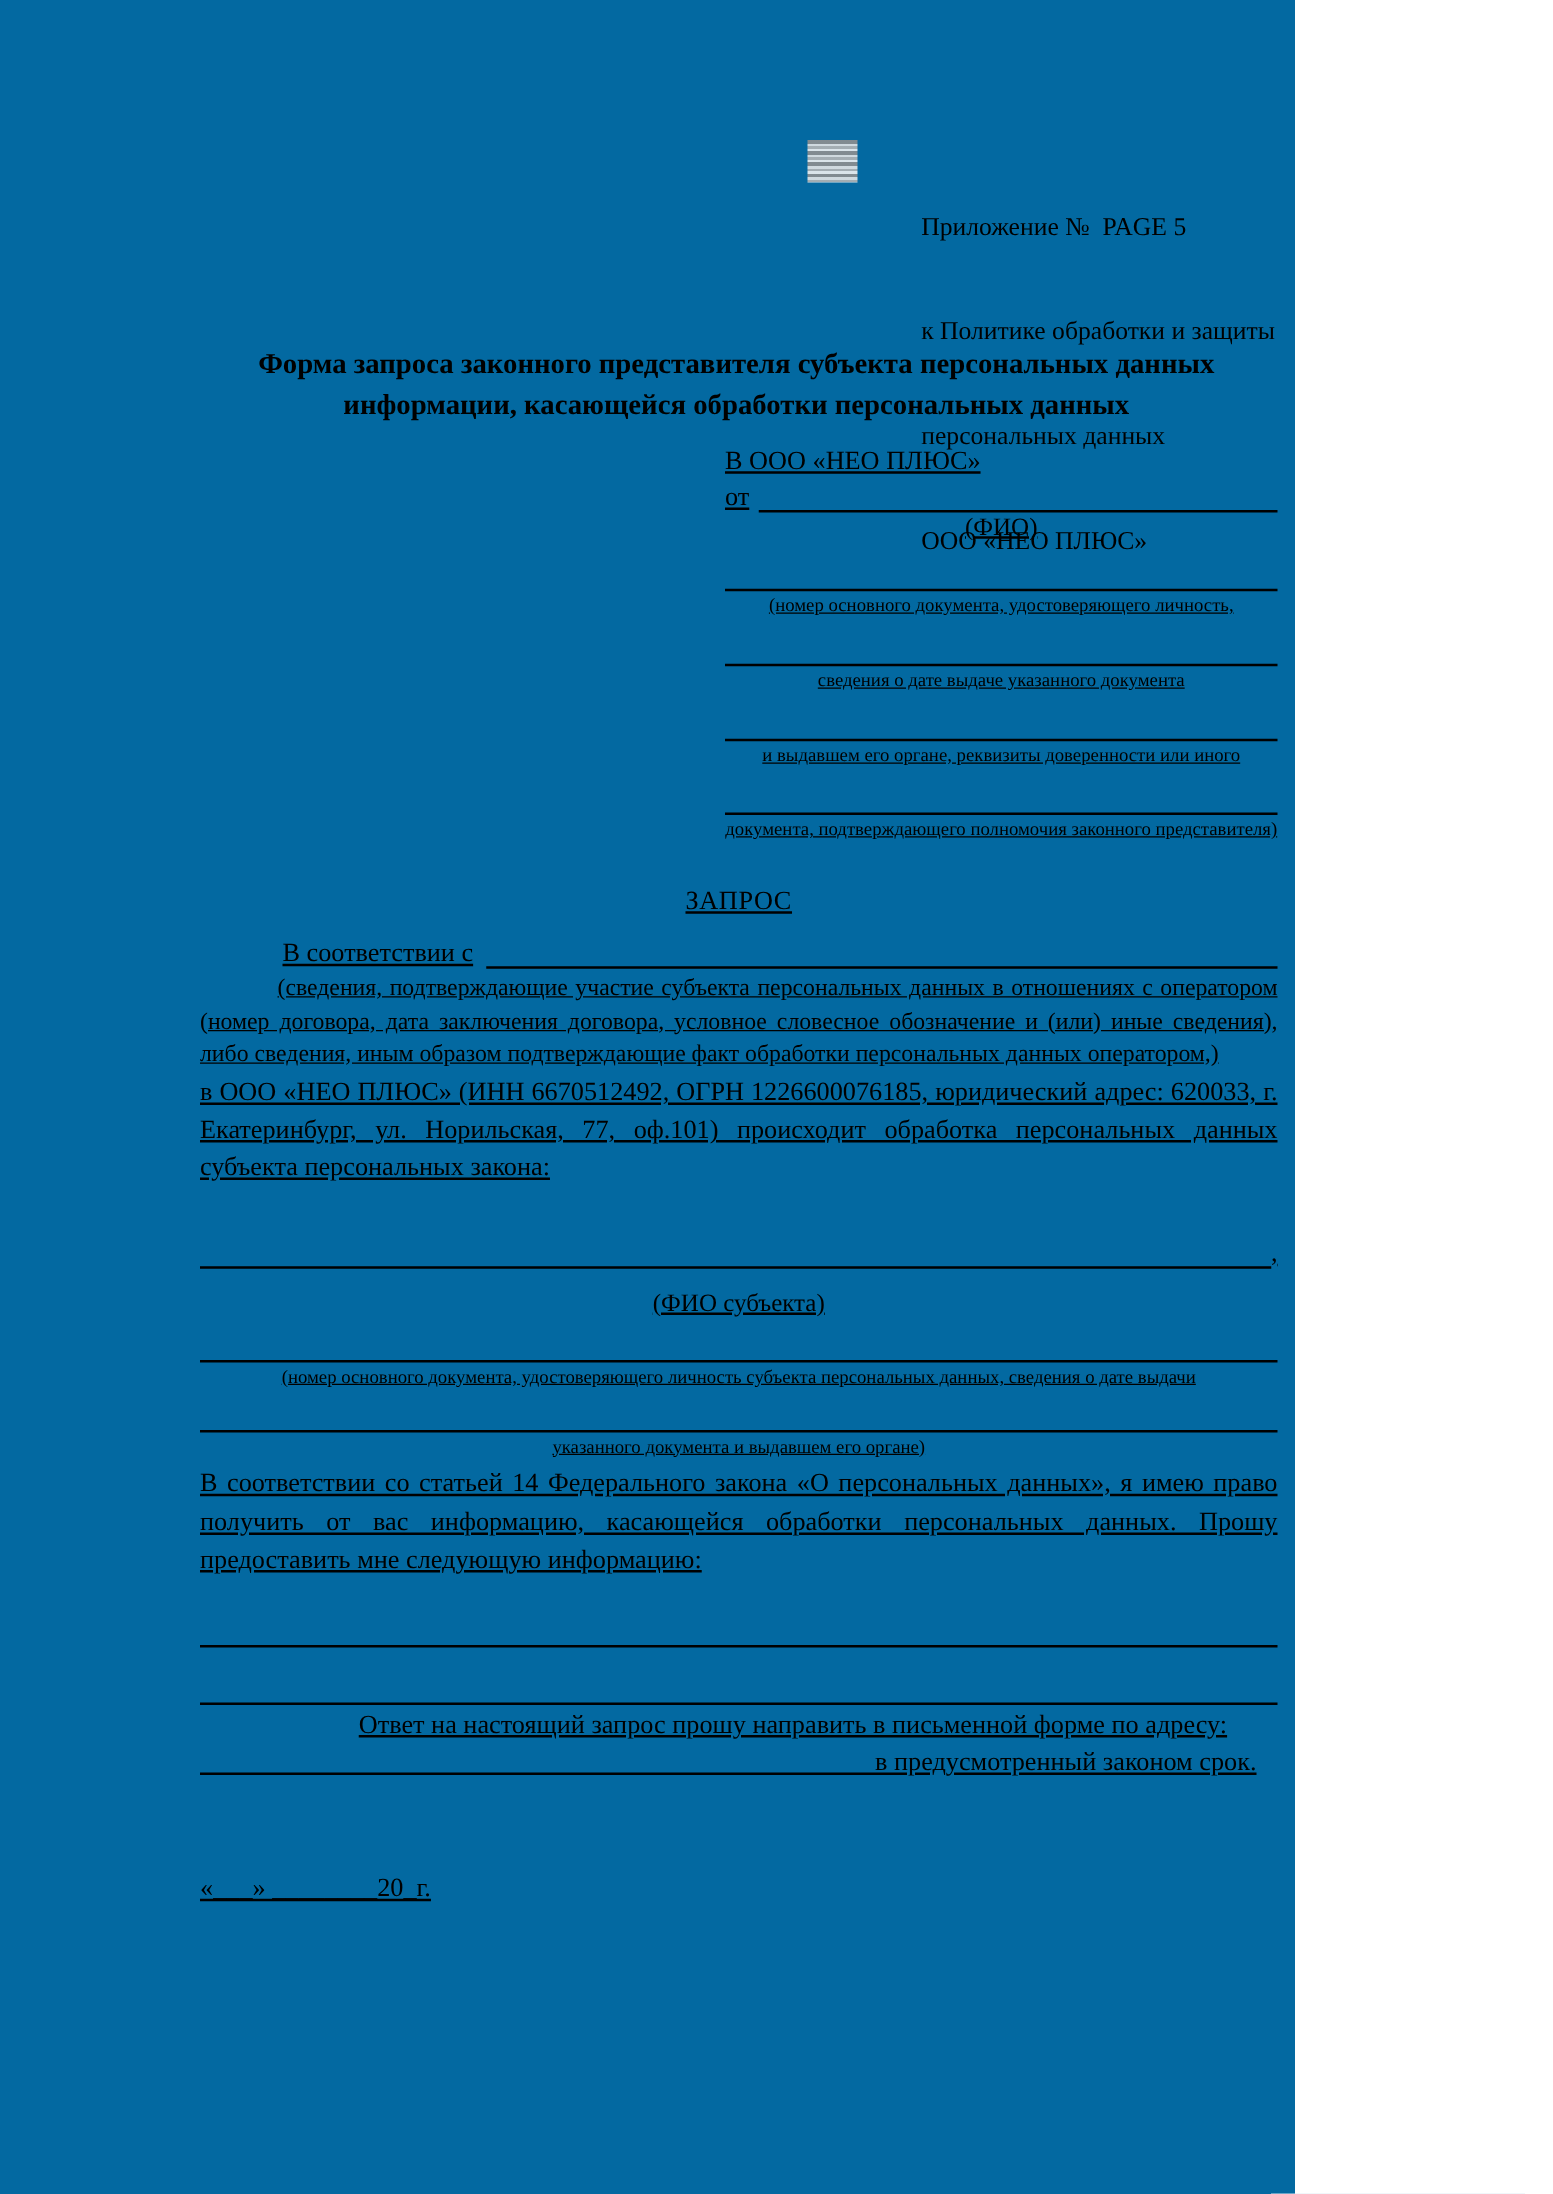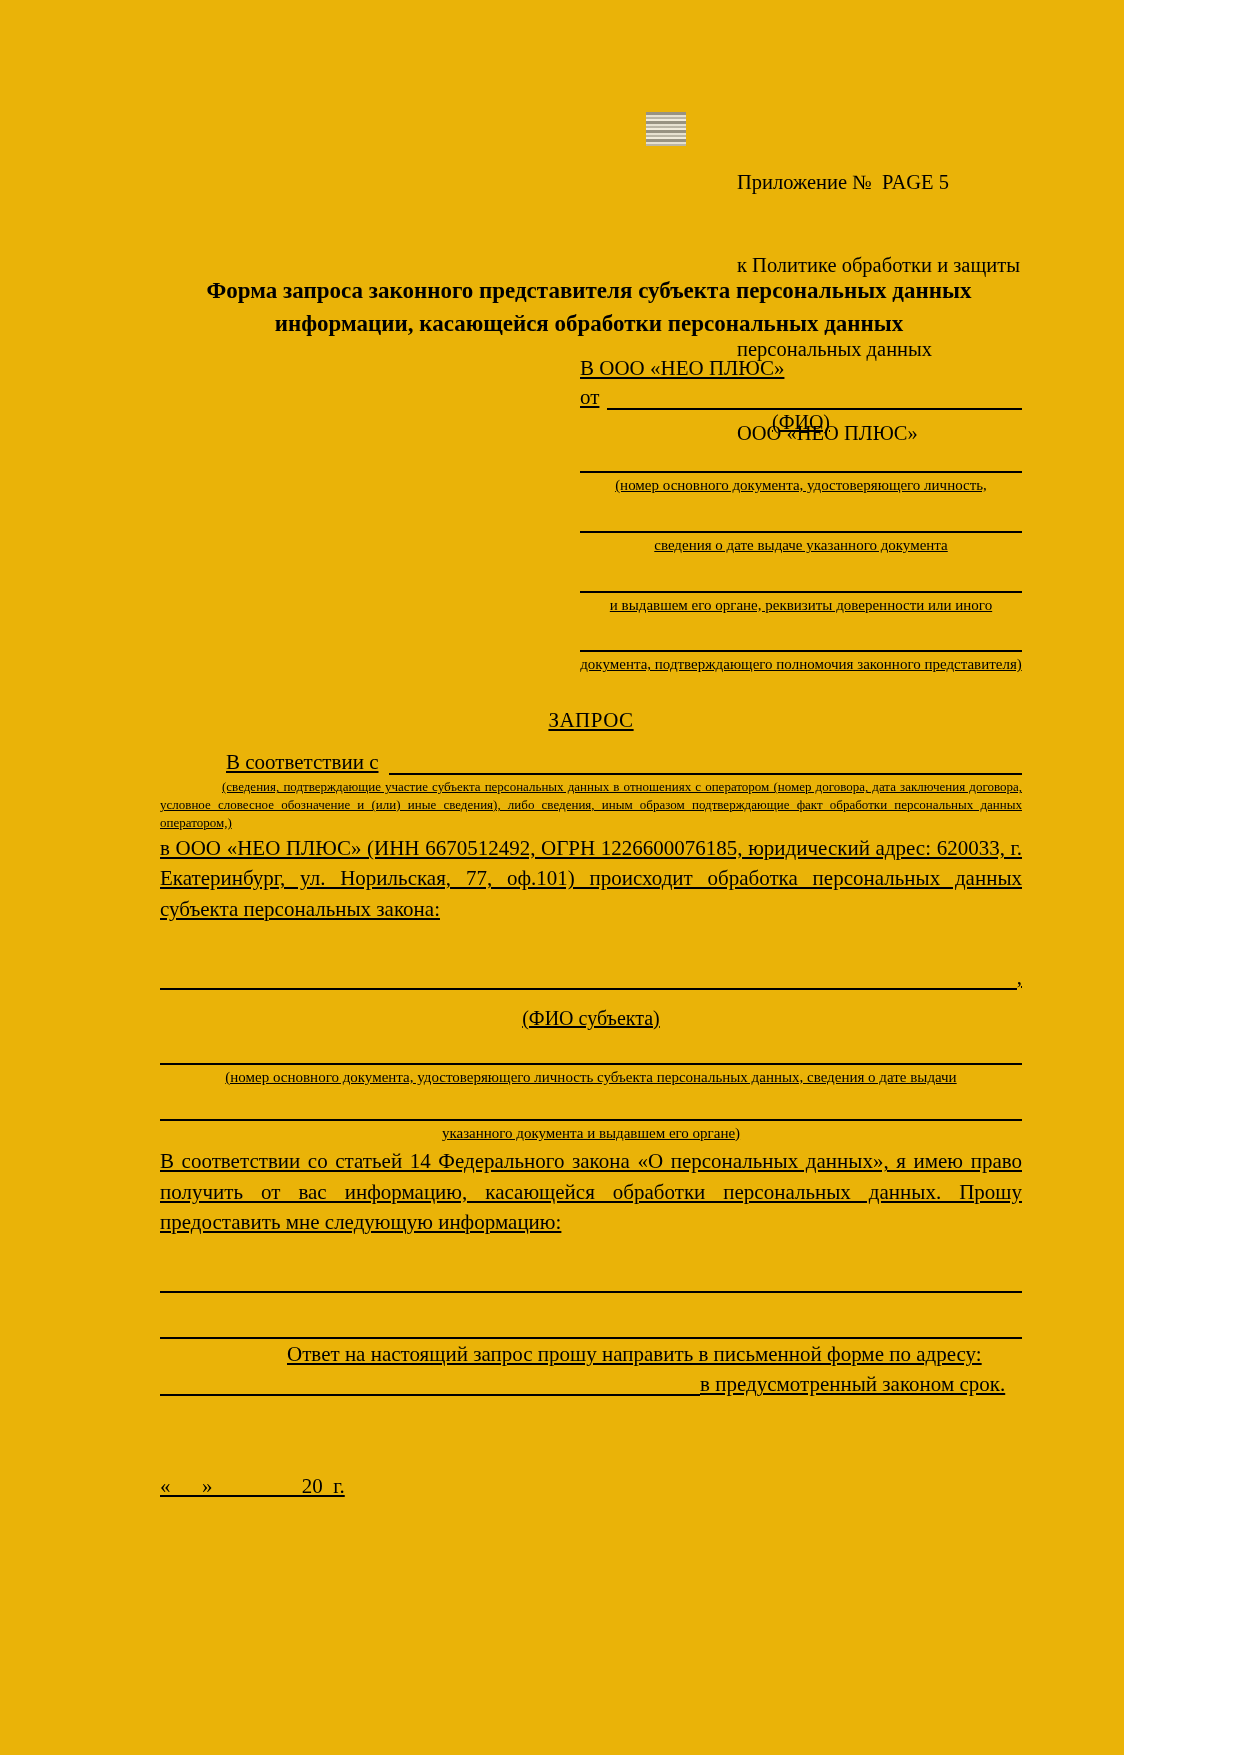--- a/index.html
+++ b/index.html
@@ -1,20 +1,20 @@
 <!DOCTYPE html>
 <html lang="ru"><head>
 <meta charset="utf-8">
 <style>
   html, body { margin: 0; padding: 0; background: #ffffff; }
   .page {
     position: relative;
-    width: 1124px;
+    width: 1036px;
     height: 1755px;
-    background: #eab308;
+    background: #0369a1;
     color: #000000;
     font-family: "Liberation Serif", "DejaVu Serif", serif;
     font-size: 21px;
     overflow: hidden;
   }
 
   
   .embed-icon {
     position: absolute;
     left: 646px; top: 112px;
@@ -64,21 +64,21 @@
   .blank { border-bottom: 2px solid #000; height: 2px; }
   .addr .blank { margin-top: 34px; margin-bottom: 3px; }
 
   .req-heading { text-align: center; margin-top: 34px; letter-spacing: 0.5px; }
 
   .accord-row { display: flex; align-items: flex-end; margin-top: 16px; }
   .accord-indent { flex: 0 0 66px; }
   .accord-label { margin-right: 10px; white-space: nowrap; }
 
   .tiny {
-    font-size: 13px;
+    font-size: 19px;
     line-height: 1.38;
     text-align: justify;
     text-indent: 62px;
     margin-top: 3px;
   }
 
   .para { text-align: justify; line-height: 1.44; }
   .para.op { margin-top: 1px; }
 
   .subject-row { margin-top: 40px; }

